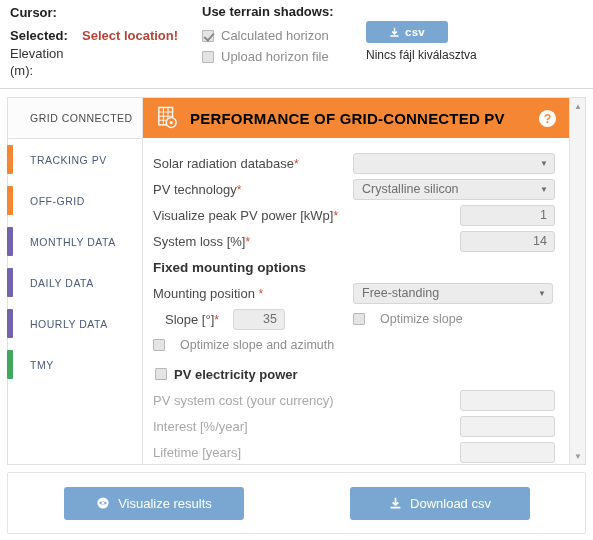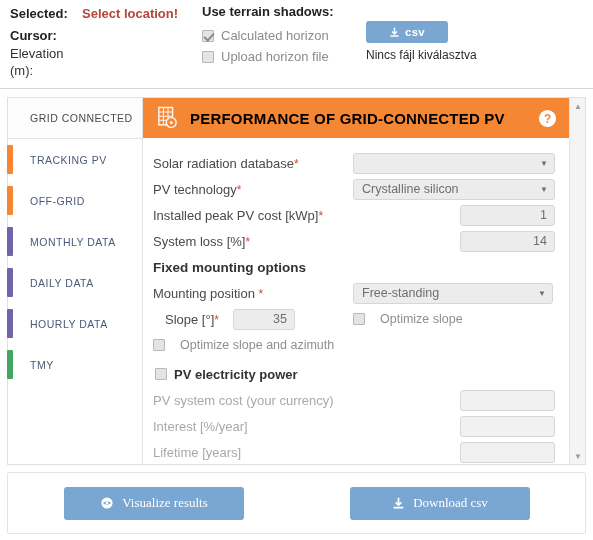--- a/index.html
+++ b/index.html
@@ -161,21 +161,21 @@
 
   .inp {
     background: #ececec; border: 1px solid #d6d6d6;
     border-radius: 3px; box-sizing: border-box;
     height: 21px; font-size: 12.5px; color: #6f6f6f;
     display: flex; align-items: center;
   }
   .inp.sel { width: 200px; padding-left: 8px; justify-content: space-between; padding-right: 6px; }
   .inp.sel.wide { width: 202px; }
   .inp.num { width: 95px; justify-content: flex-end; padding-right: 7px; }
-  .inp.num.sm { width: 62px; text-align: center; }
+  .inp.num.sm { width: 52px; text-align: center; }
   .inp.blank { width: 95px; background: #f1f1f1; }
   .caret { font-size: 8px; color: #6d6d6d; }
 
   .twocol { display: flex; align-items: center; padding-left: 10px; height: 26px; }
   .twocol .left { display: flex; align-items: center; width: 200px; flex: none; }
   .twocol .left .lbl { font-size: 13px; color: #4a4a4a; width: 80px; padding-left: 12px; box-sizing: border-box; }
   .twocol .right { display: flex; align-items: center; gap: 8px; }
   .opt-label { color: #8f8f8f; font-size: 12.5px; }
 
   .pvprice-row {
@@ -198,43 +198,43 @@
   }
   .vscroll .arrow.up { top: 1px; }
   .vscroll .arrow.down { bottom: 1px; }
 
   
   .bottombar {
     position: absolute; left: 7px; top: 472px;
     width: 579px; height: 62px;
     border: 1px solid #e4e4e4; border-radius: 2px;
     background: #ffffff; box-sizing: border-box;
-    display: flex; align-items: center; font-family: Liberation Serif, serif;
+    display: flex; align-items: center;
   }
   .bigbtn {
     background: #79a7d1; color: #ffffff;
     border: none; border-radius: 3px;
     height: 33px; font-size: 13px;
     display: flex; align-items: center; justify-content: center; gap: 8px;
   }
   #visualize-results-button { width: 180px; margin-left: 56px; }
   #download-csv-button { width: 180px; margin-left: 106px; }
 </style>
 </head>
 <body>
 
 <div class="topstrip">
 
   <div class="top-left">
+    <div class="trow" style="margin-top:4px;">
+      <span class="tlabel">Cursor:</span>
+    </div>
     <div class="trow" style="margin-top:5px;">
       <span class="tlabel narrow">Selected:</span>
       <span class="tvalue-red">Select location!</span>
-    </div>
-    <div class="trow" style="margin-top:4px;">
-      <span class="tlabel">Cursor:</span>
     </div>
     <div class="elev">Elevation</div>
     <div class="elev">(m):</div>
   </div>
 
   <div class="top-right">
     <div class="shadow-title">Use terrain shadows:</div>
 
     <div class="chk-row">
       <span class="chkbox checked"></span>
@@ -320,21 +320,21 @@
 
       <div class="frow">
         <span class="flabel"><span>PV technology</span><span class="req">*</span></span>
         <span class="inp sel wide">
           <span>Crystalline silicon</span>
           <span class="caret">▼</span>
         </span>
       </div>
 
       <div class="frow">
-        <span class="flabel"><span>Installed peak PV cost [kWp]</span><span class="req">*</span></span>
+        <span class="flabel"><span>Visualize peak PV power [kWp]</span><span class="req">*</span></span>
         <span style="width:107px;flex:none;"></span>
         <span class="inp num">
           <span>1</span>
         </span>
       </div>
 
       <div class="frow">
         <span class="flabel"><span>System loss [%]</span><span class="req">*</span></span>
         <span style="width:107px;flex:none;"></span>
         <span class="inp num">

